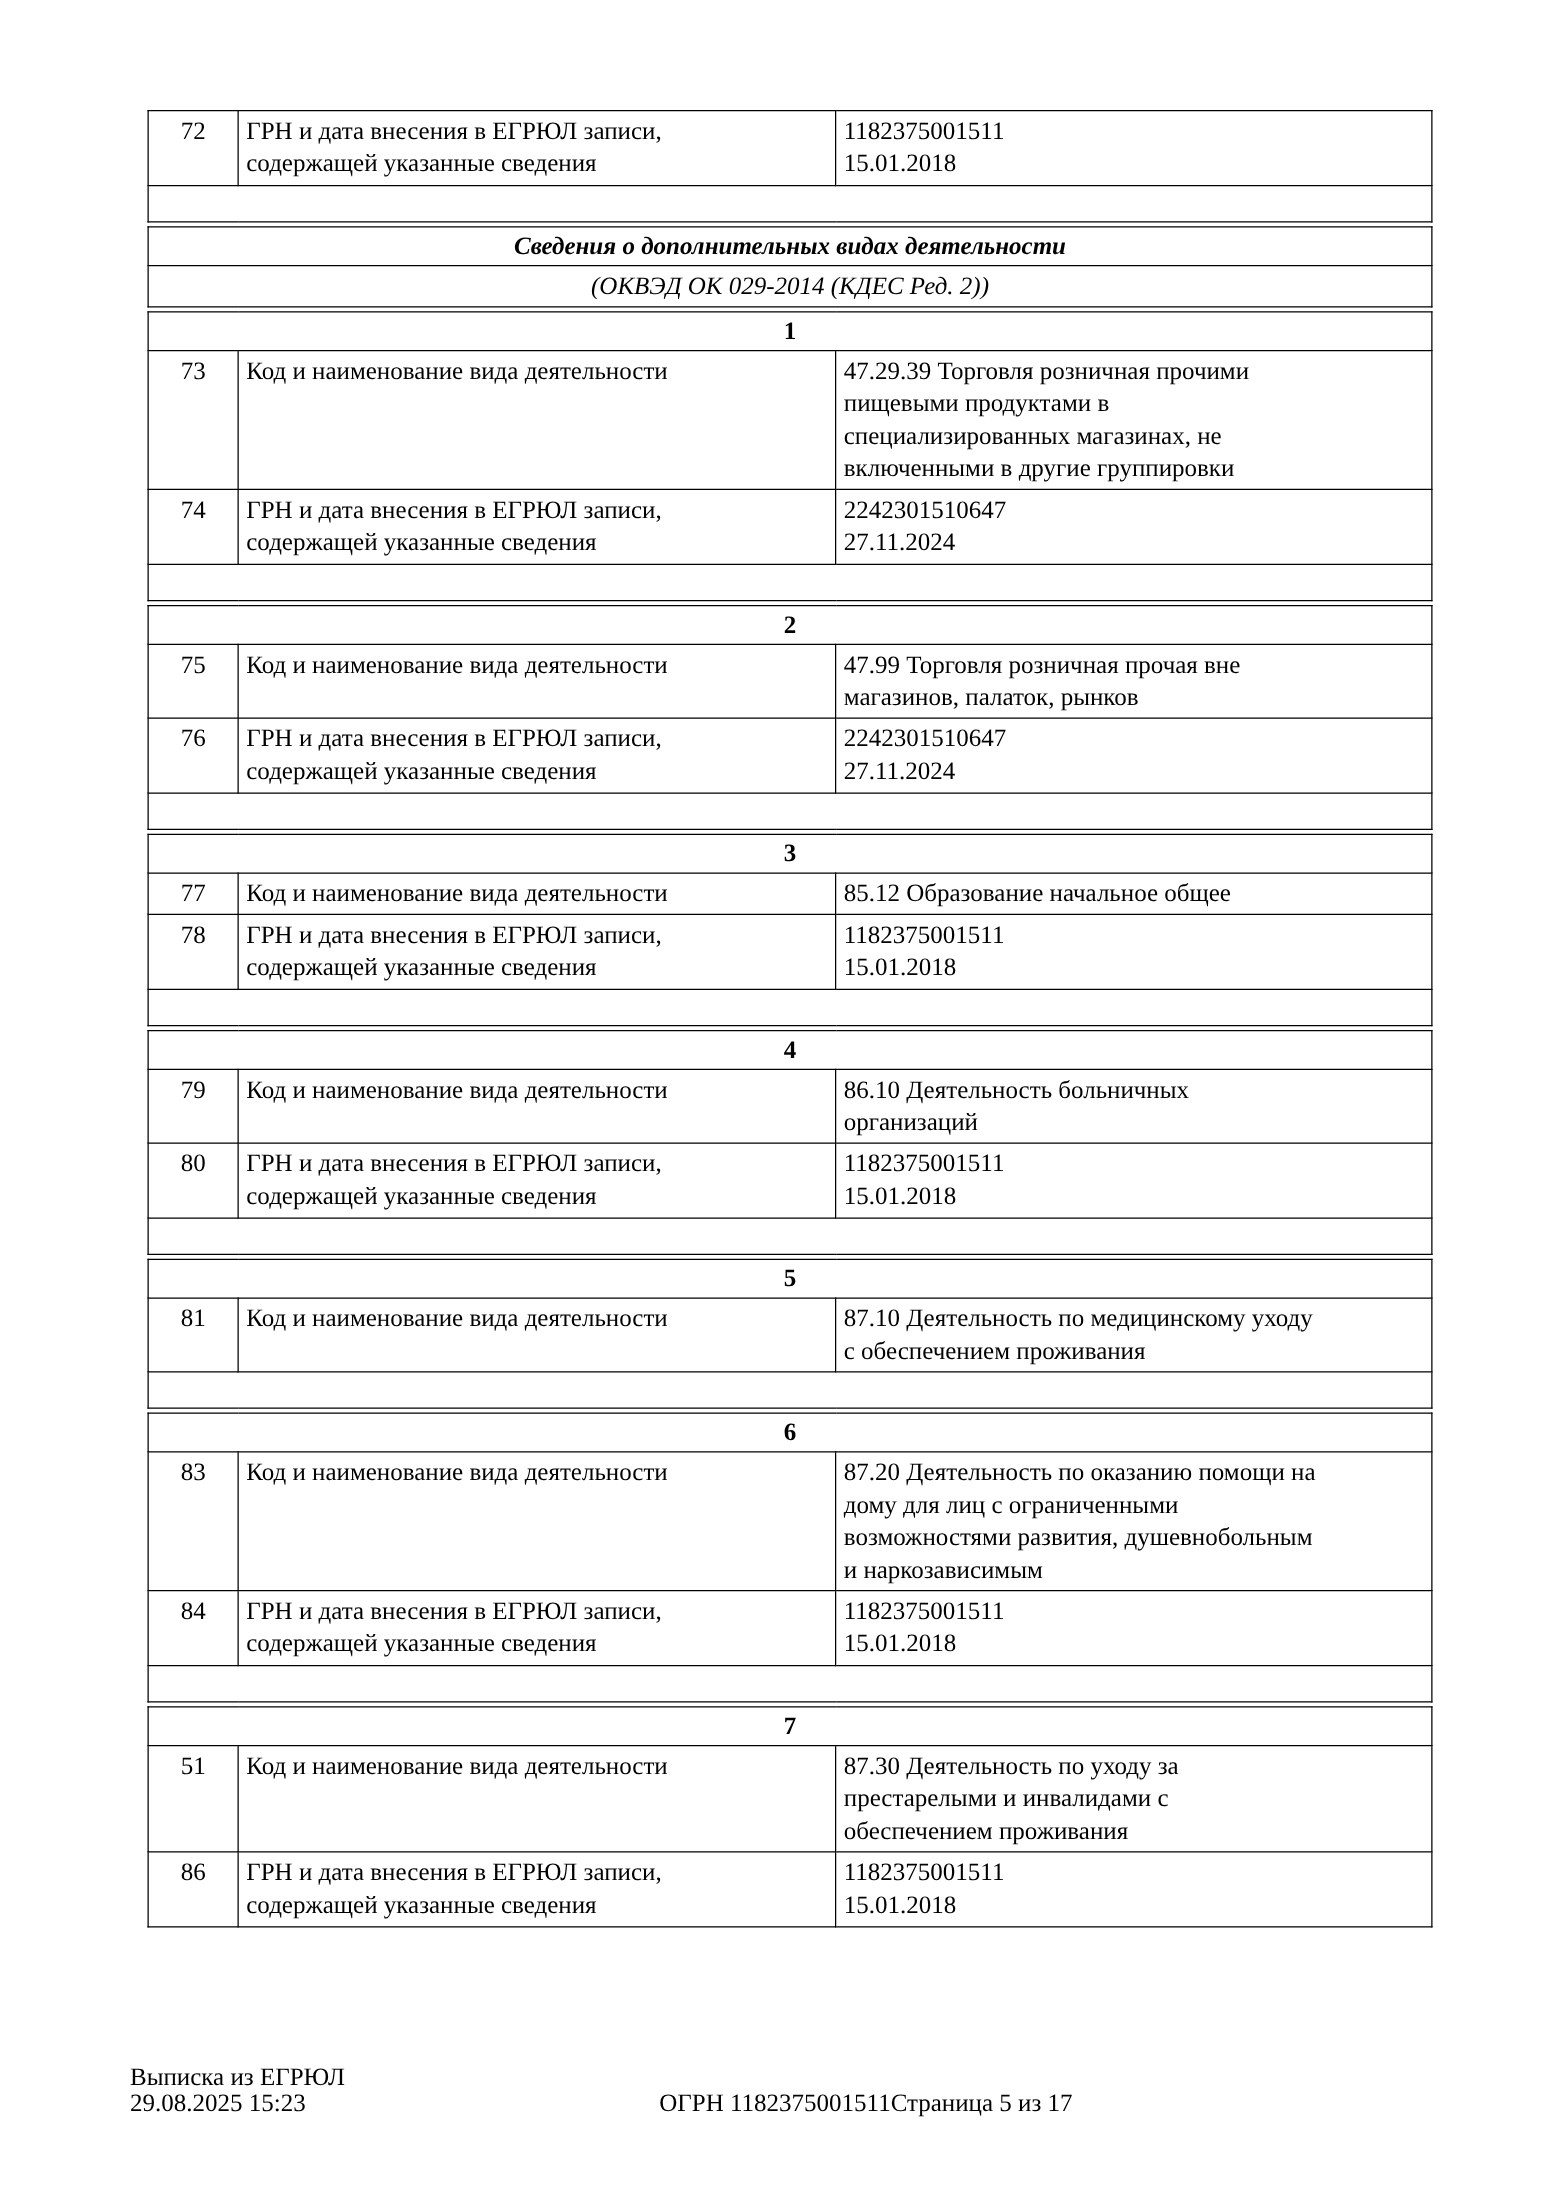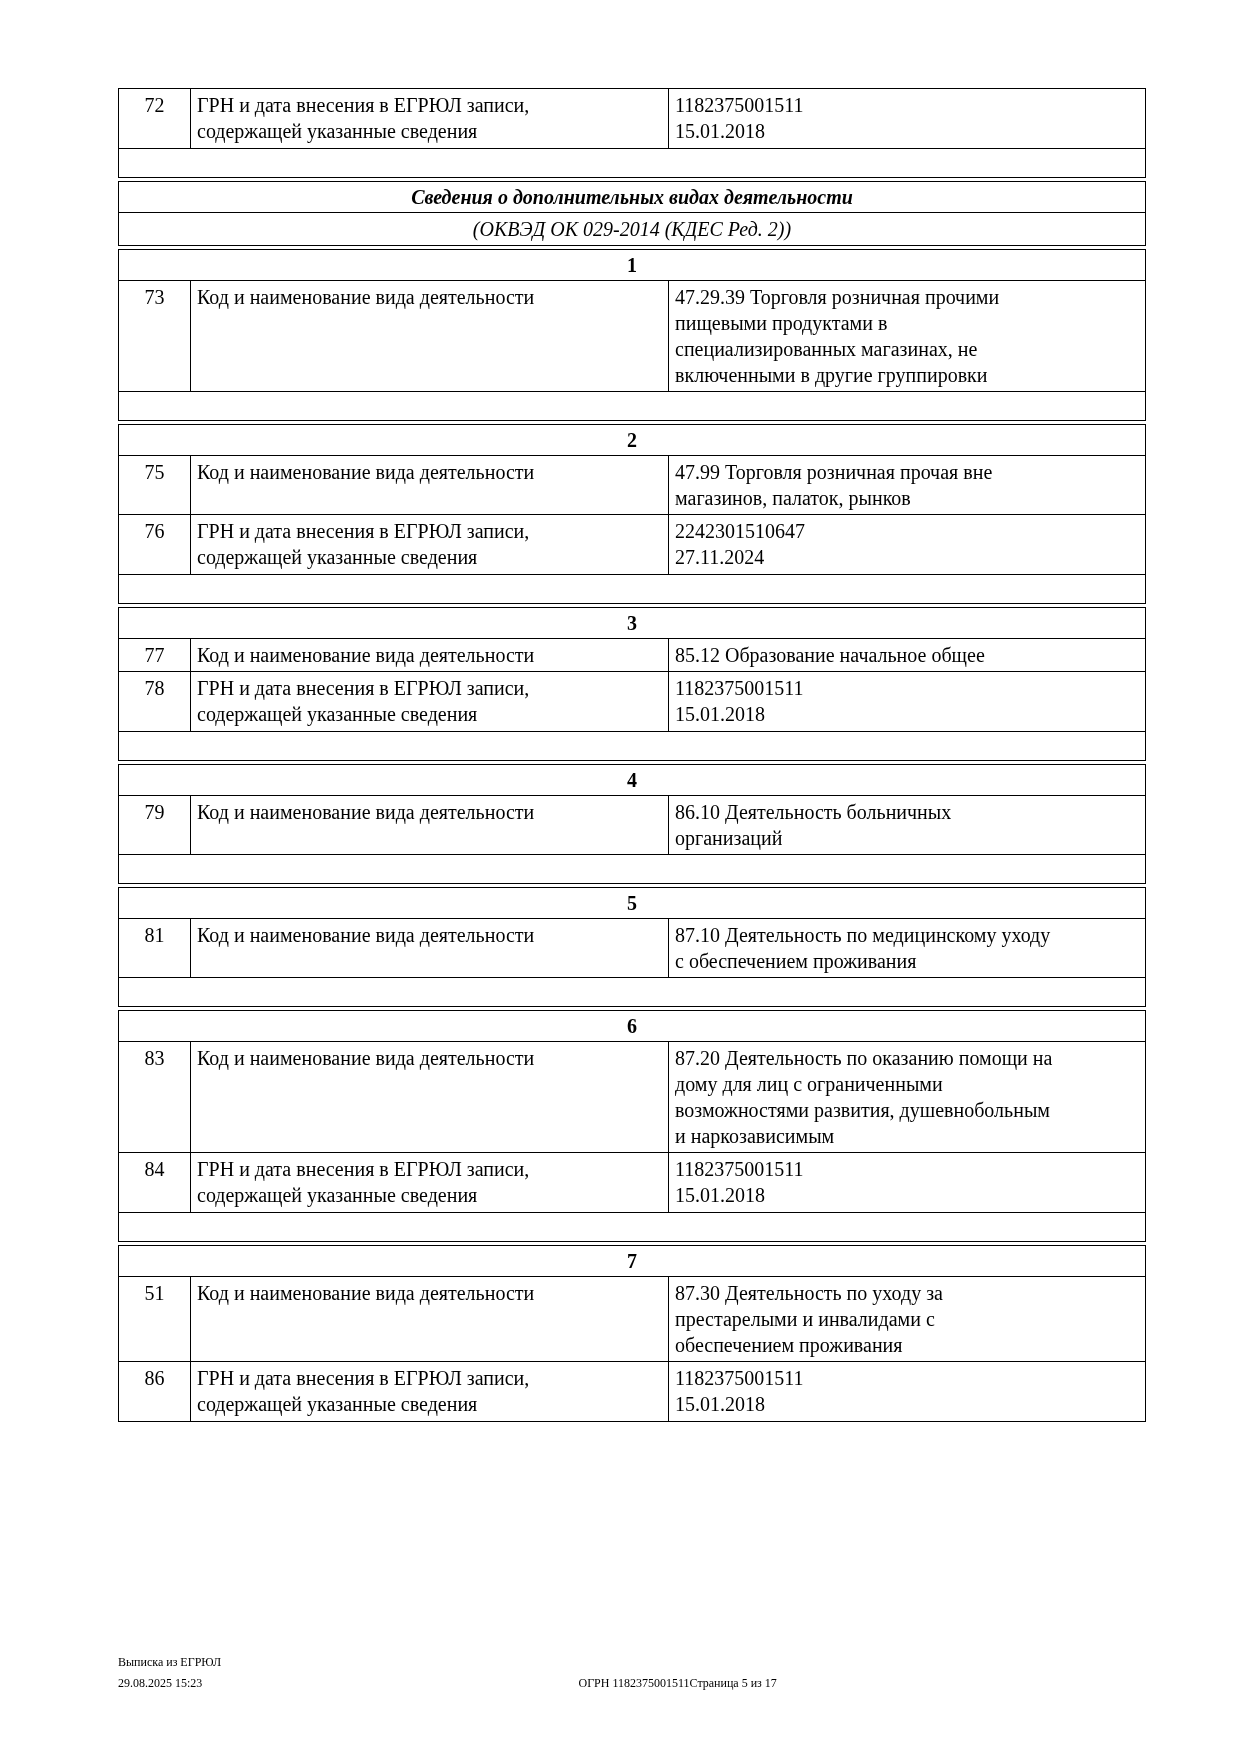--- a/index.html
+++ b/index.html
@@ -71,24 +71,24 @@
   }
   tr.empty-row td {
     height: 24px;
     padding: 2px 6px;
   }
   tr.grn-row td {
     height: 53px;
   }
   .footer {
     position: absolute;
-    left: 118px;
+    left: 104px;
     top: 1652px;
     width: 1032px;
-    font-size: 12px;
+    font-size: 20px;
     line-height: 21px;
     display: grid;
     grid-template-columns: 1fr auto 1fr;
     align-items: end;
   }
   .footer .f-left { text-align: left; }
   .footer .f-center { text-align: left; font-family: Liberation Serif, serif; }
   .footer .f-right { }
 </style>
 </head>
@@ -139,20 +139,27 @@
         <td colspan="3">1</td>
       </tr>
       <tr>
         <td class="num">73</td>
         <td class="label">Код и наименование вида деятельности</td>
         <td class="value">47.29.39 Торговля розничная прочими
 пищевыми продуктами в
 специализированных магазинах, не
 включенными в другие группировки</td>
       </tr>
+      <tr class="grn-row">
+        <td class="num">74</td>
+        <td class="label">ГРН и дата внесения в ЕГРЮЛ записи,
+содержащей указанные сведения</td>
+        <td class="value">2242301510647
+27.11.2024</td>
+      </tr>
       <tr class="empty-row">
             <td colspan="3"></td>
           </tr>
     </tbody>
       </table>
 
     <table class="tbl">
       <colgroup>
           <col style="width:72px">
           <col style="width:478px">
@@ -217,20 +224,27 @@
         </colgroup>
       <tbody>
           <tr class="num-row">
         <td colspan="3">4</td>
       </tr>
       <tr>
         <td class="num">79</td>
         <td class="label">Код и наименование вида деятельности</td>
         <td class="value">86.10 Деятельность больничных
 организаций</td>
+      </tr>
+      <tr class="grn-row">
+        <td class="num">80</td>
+        <td class="label">ГРН и дата внесения в ЕГРЮЛ записи,
+содержащей указанные сведения</td>
+        <td class="value">1182375001511
+15.01.2018</td>
       </tr>
       <tr class="empty-row">
             <td colspan="3"></td>
           </tr>
     </tbody>
       </table>
 
     <table class="tbl">
       <colgroup>
           <col style="width:72px">

